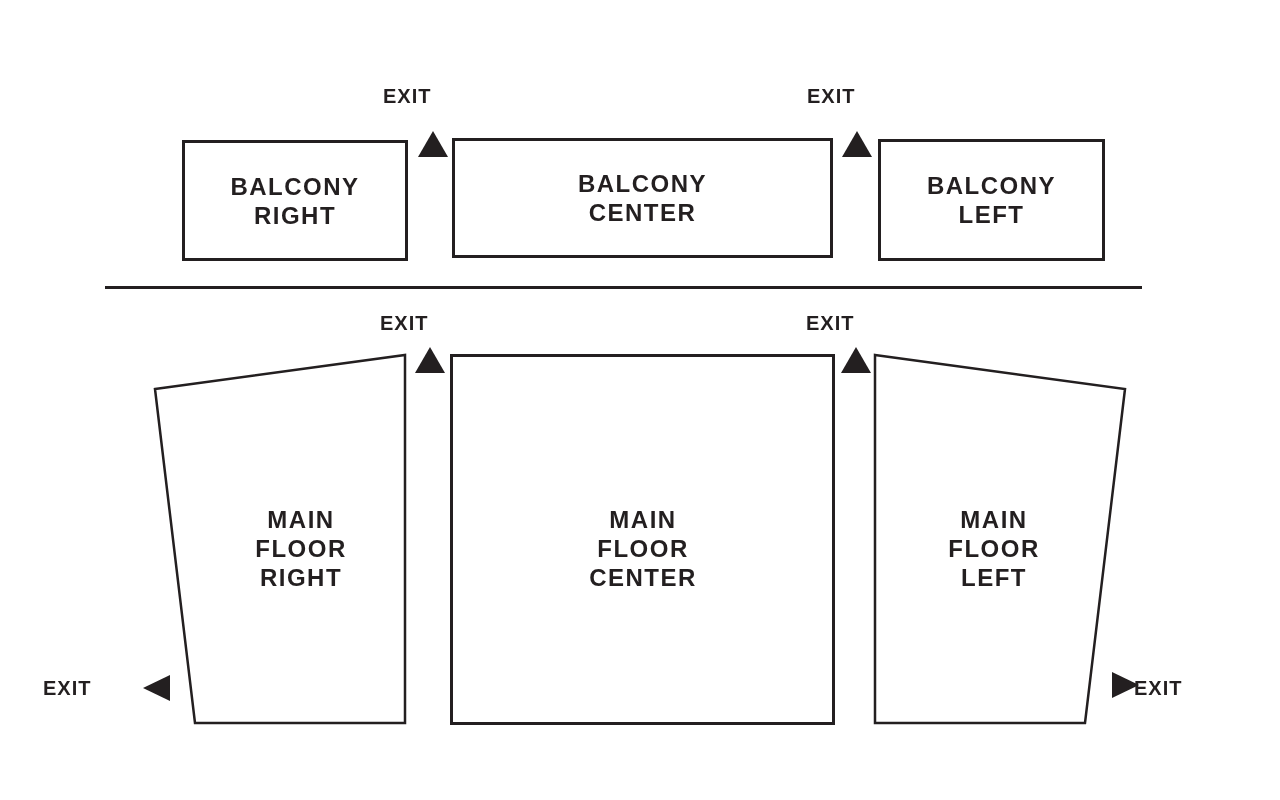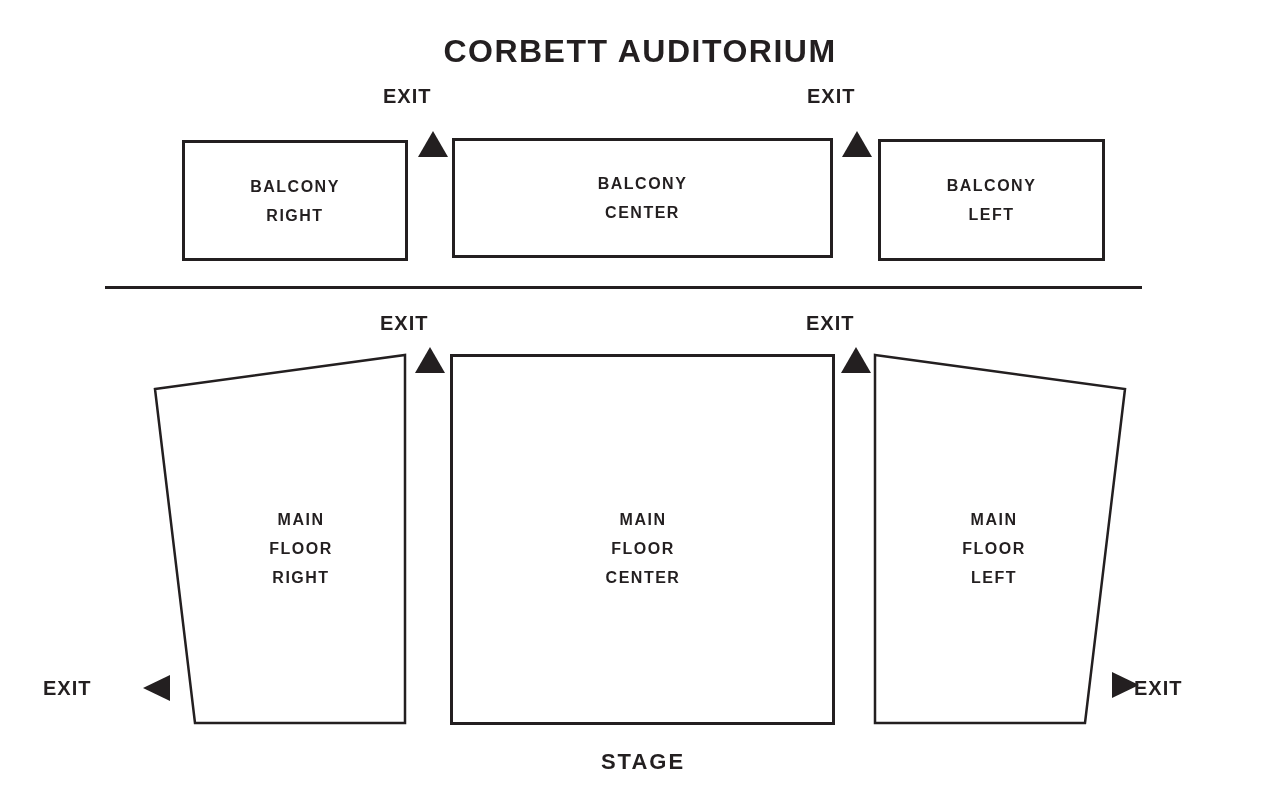--- a/index.html
+++ b/index.html
@@ -57,21 +57,21 @@
     position: absolute;
     border: 3px solid var(--ink);
     background: var(--paper);
     display: flex;
     align-items: center;
     justify-content: center;
     text-align: center;
   }
 
   .section-label {
-    font-size: 16px;
+    font-size: 24px;
     font-weight: bold;
     letter-spacing: 1.5px;
     line-height: 29px;
     text-align: center;
     color: var(--ink);
   }
   .section-label span { display: block; }
 
   .float-label {
     position: absolute;
@@ -100,21 +100,20 @@
     font-weight: bold;
     letter-spacing: 2px;
     color: var(--ink);
   }
 </style>
 </head>
 <body>
 
 <div class="canvas">
 
-  <div class="title">CORBETT AUDITORIUM</div>
 
   <div class="exit-label" style="left:383px; top:85px;">EXIT</div>
   <div class="tri tri-up" style="left:418px; top:131px;"></div>
 
   <div class="exit-label" style="left:807px; top:85px;">EXIT</div>
   <div class="tri tri-up" style="left:842px; top:131px;"></div>
 
   <div class="box" style="left:182px; top:140px; width:226px; height:121px;">
     <div class="section-label">
       <span>BALCONY</span>
@@ -168,15 +167,14 @@
     <span>FLOOR</span>
     <span>LEFT</span>
   </div>
 
   <div class="exit-label" style="left:43px; top:677px;">EXIT</div>
   <div class="tri tri-left" style="left:143px; top:675px;"></div>
 
   <div class="tri tri-right" style="left:1112px; top:672px;"></div>
   <div class="exit-label" style="left:1134px; top:677px;">EXIT</div>
 
-  <div class="stage-label">STAGE</div>
 
 </div>
 
 </body></html>

